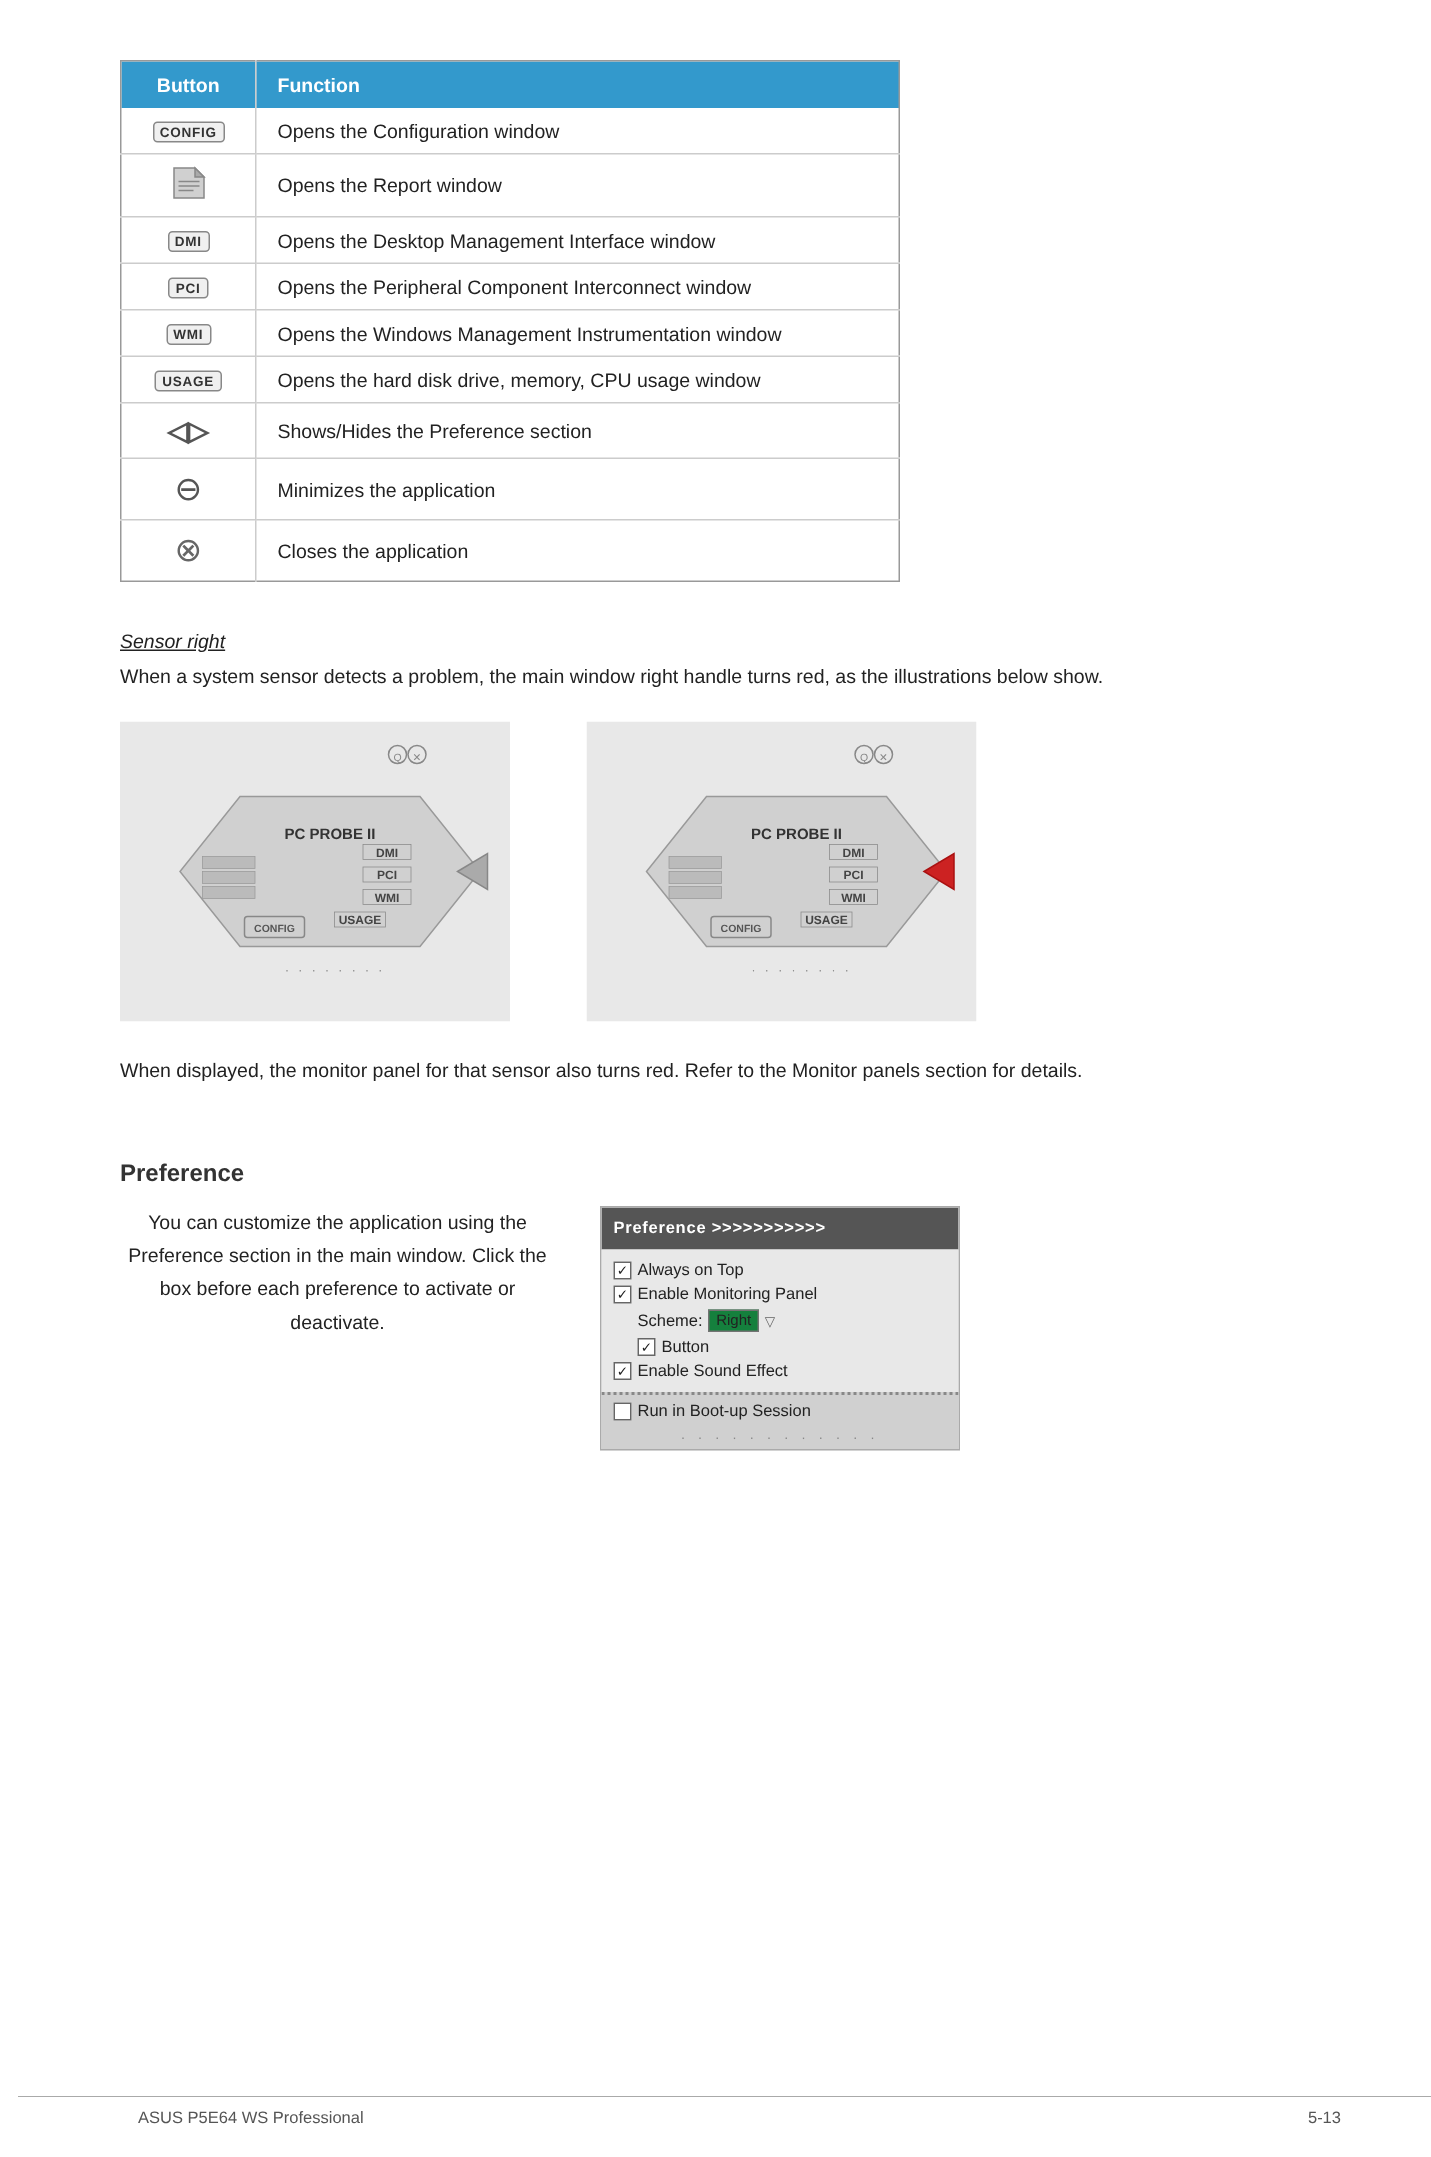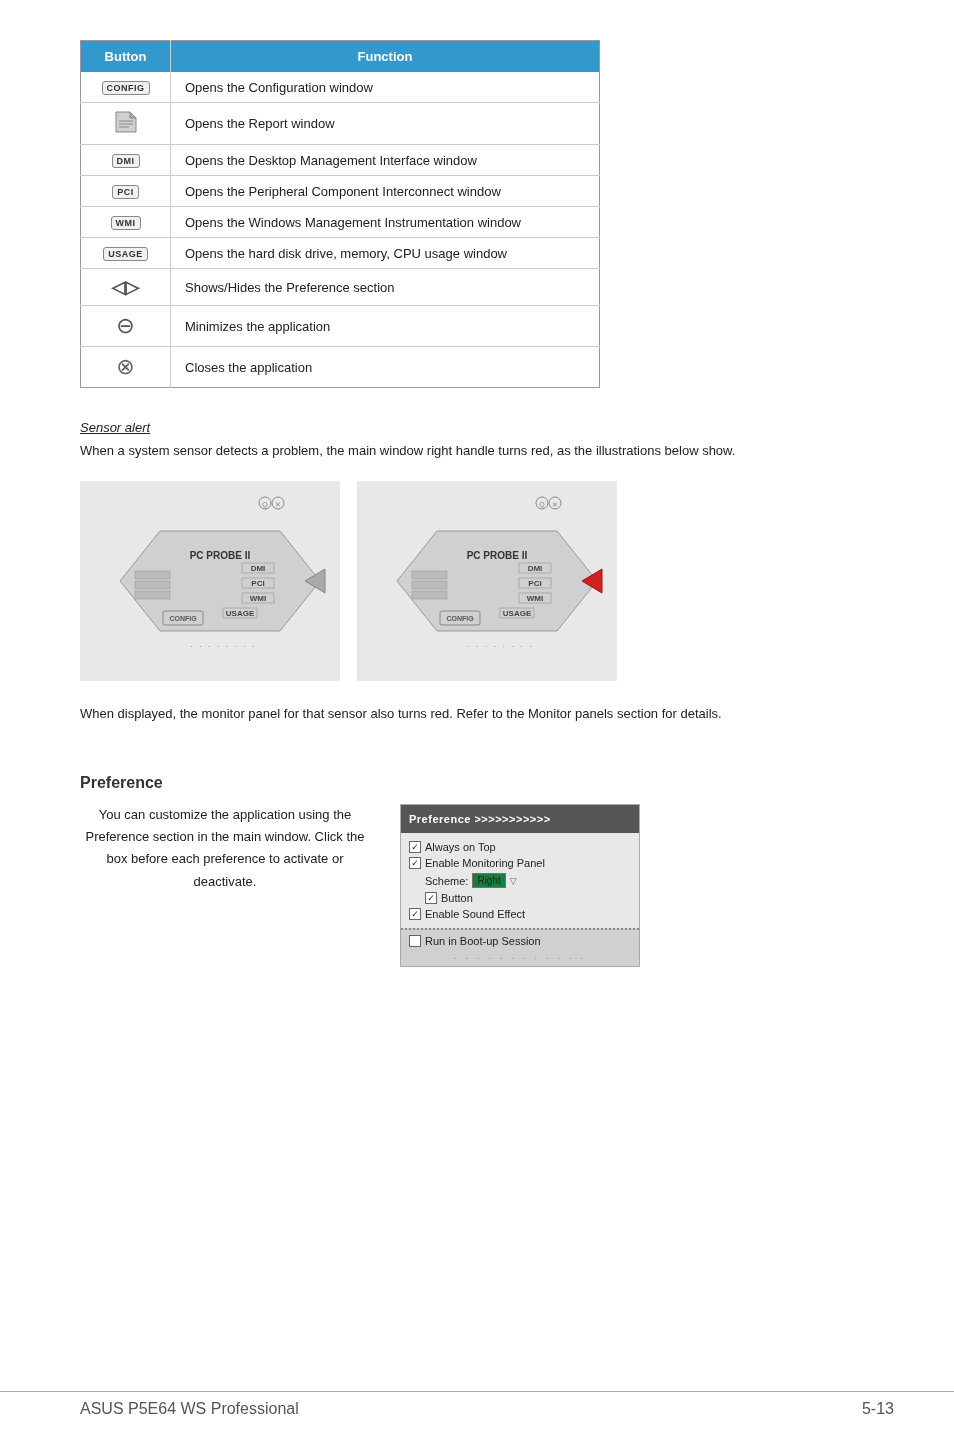--- a/index.html
+++ b/index.html
@@ -18,21 +18,21 @@
       width: 520px;
       border-collapse: collapse;
       border: 1.5px solid #999;
       margin-bottom: 32px;
     }
     .button-table th {
       background: #3399cc;
       color: #fff;
       font-weight: bold;
       padding: 8px 14px;
-      text-align: center;
+      text-align: left;
       font-size: 13px;
     }
     .button-table td {
       padding: 7px 14px;
       border-bottom: 1px solid #ccc;
       vertical-align: middle;
     }
     .button-table tr:last-child td {
       border-bottom: none;
     }
@@ -73,21 +73,21 @@
       margin-bottom: 6px;
     }
     .sensor-desc {
       font-size: 13px;
       line-height: 1.5;
       margin-bottom: 20px;
       max-width: 700px;
     }
     .sensor-images {
       display: flex;
-      gap: 17px;
+      gap: 51px;
       margin-bottom: 20px;
       align-items: flex-start;
     }
     .sensor-note {
       font-size: 13px;
       line-height: 1.6;
       max-width: 700px;
       margin-bottom: 50px;
     }
 
@@ -168,28 +168,28 @@
     .pref-bottom {
       border-top: 2px dotted #888;
       padding: 3px 8px;
       background: #d0d0d0;
     }
 
     
     .page-footer {
       position: fixed;
       bottom: 20px;
-      left: 0;
+      left: 12px;
       right: 0;
       display: flex;
       justify-content: space-between;
       padding: 0 60px 0 80px;
       border-top: 1px solid #aaa;
       padding-top: 8px;
-      font-size: 16px;
+      font-size: 11px;
       color: #555;
       background: #fff;
     }
 
     
     .probe-container {
       position: relative;
       display: inline-block;
     }
   </style>
@@ -243,21 +243,21 @@
         <td>Minimizes the application</td>
       </tr>
       <tr>
         <td class="btn-cell"><span style="font-size:22px; color:#666;">⊗</span></td>
         <td>Closes the application</td>
       </tr>
     </tbody>
 </table>
 
 <div class="sensor-section">
-  <div class="sensor-title">Sensor alert</div>
+  <div class="sensor-title">Sensor right</div>
   <div class="sensor-desc">When a system sensor detects a problem, the main window right handle turns red, as the illustrations below show.</div>
   <div class="sensor-images">
 
     <div class="probe-container">
       <svg width="260" height="200" viewBox="0 0 260 200">
 
         <rect width="260" height="200" fill="#e8e8e8"></rect>
 
         <circle cx="185" cy="22" r="6" fill="none" stroke="#888" stroke-width="1"></circle>
         <text x="185" y="26" font-size="7" text-anchor="middle" fill="#888">Q</text>

